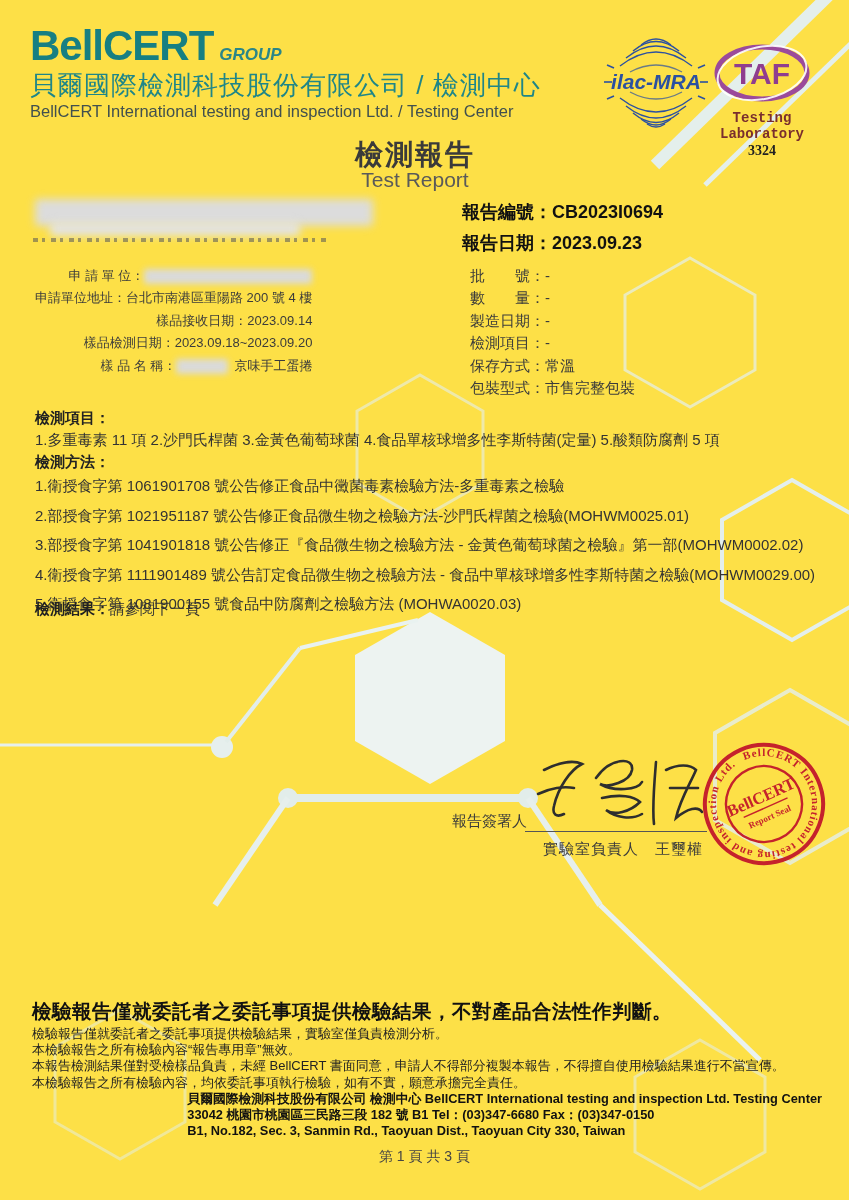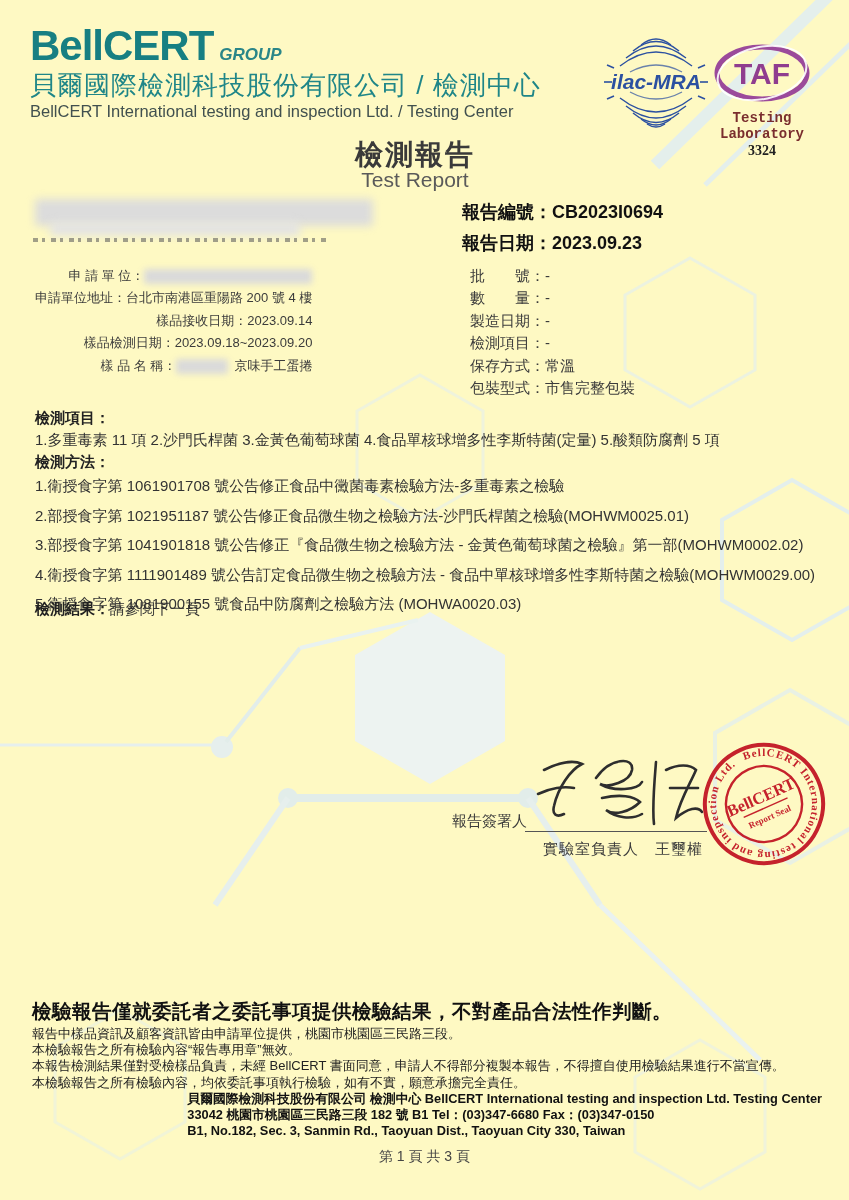--- a/index.html
+++ b/index.html
@@ -1,18 +1,18 @@
 <!DOCTYPE html>
 <html><head>
 <meta charset="utf-8">
 <style>
   html,body{margin:0;padding:0;background:#fff;}
   .page{
     position:relative;width:849px;height:1200px;margin:0 auto;overflow:hidden;
-    background:#fef9c3;font-family:"Liberation Sans","DejaVu Sans",sans-serif;color:#333;
+    background:#fde047;font-family:"Liberation Sans","DejaVu Sans",sans-serif;color:#333;
   }
   .bg{position:absolute;inset:0;z-index:0;pointer-events:none;}
   .layer{position:absolute;z-index:1;}
 
   
   .logo-line{position:absolute;left:30px;top:22px;white-space:nowrap;}
   .logo-main{font-size:42px;font-weight:bold;color:#177F82;letter-spacing:-1px;}
   .logo-suffix{font-size:17px;font-style:italic;font-weight:bold;color:#2A8688;margin-left:6px;}
   .company-zh{position:absolute;left:30px;top:68px;font-size:26px;font-weight:normal;color:#1F8688;letter-spacing:1px;}
   .company-en{position:absolute;left:30px;top:102px;font-size:16.5px;color:#41504F;}
@@ -199,21 +199,21 @@
     <text font-size="11" font-weight="bold" fill="#C5222C" font-family="Liberation Serif,serif" letter-spacing="1">
       <textPath href="#ringPath">BellCERT International testing and inspection Ltd.</textPath>
     </text>
     <text x="62" y="60" text-anchor="middle" font-size="16.5" font-weight="bold" fill="#C5222C" font-family="Liberation Serif,serif">BellCERT</text>
     <line x1="38" y1="66" x2="86" y2="66" stroke="#C5222C" stroke-width="1.4"></line>
     <text x="62" y="79" text-anchor="middle" font-size="9" font-weight="bold" fill="#C5222C" font-family="Liberation Serif,serif">Report Seal</text>
   </svg>
 
   <div class="disc-head layer">檢驗報告僅就委託者之委託事項提供檢驗結果，不對產品合法性作判斷。</div>
   <div class="disc-lines layer">
-    <div>報告中樣品資訊及顧客資訊皆由申請單位提供，桃園市桃園區三民路三段。</div>
+    <div>檢驗報告僅就委託者之委託事項提供檢驗結果，實驗室僅負責檢測分析。</div>
     <div>本檢驗報告之所有檢驗內容“報告專用章”無效。</div>
     <div>本報告檢測結果僅對受檢樣品負責，未經 BellCERT 書面同意，申請人不得部分複製本報告，不得擅自使用檢驗結果進行不當宣傳。</div>
     <div>本檢驗報告之所有檢驗內容，均依委託事項執行檢驗，如有不實，願意承擔完全責任。</div>
   </div>
 
   <div class="footer-co layer">
     <div>貝爾國際檢測科技股份有限公司 檢測中心 BellCERT International testing and inspection Ltd. Testing Center</div>
     <div>33042 桃園市桃園區三民路三段 182 號 B1 Tel：(03)347-6680 Fax：(03)347-0150</div>
     <div>B1, No.182, Sec. 3, Sanmin Rd., Taoyuan Dist., Taoyuan City 330, Taiwan</div>
   </div>

